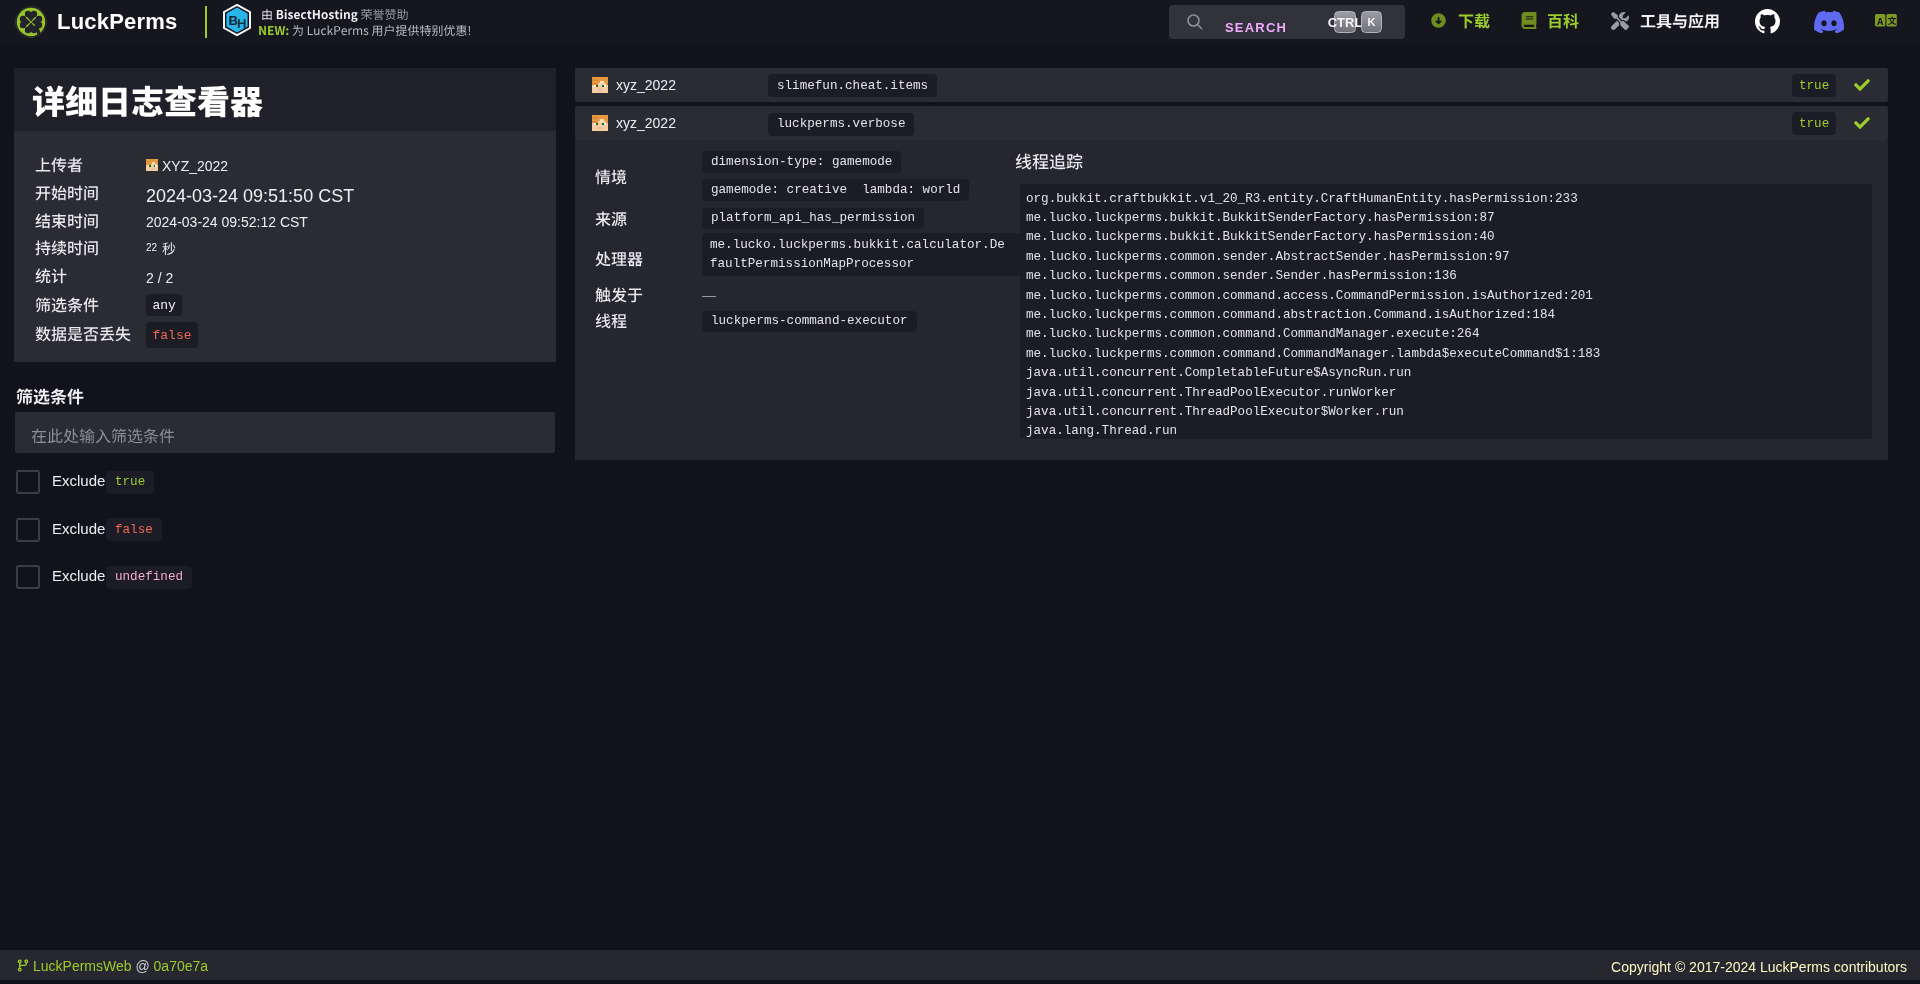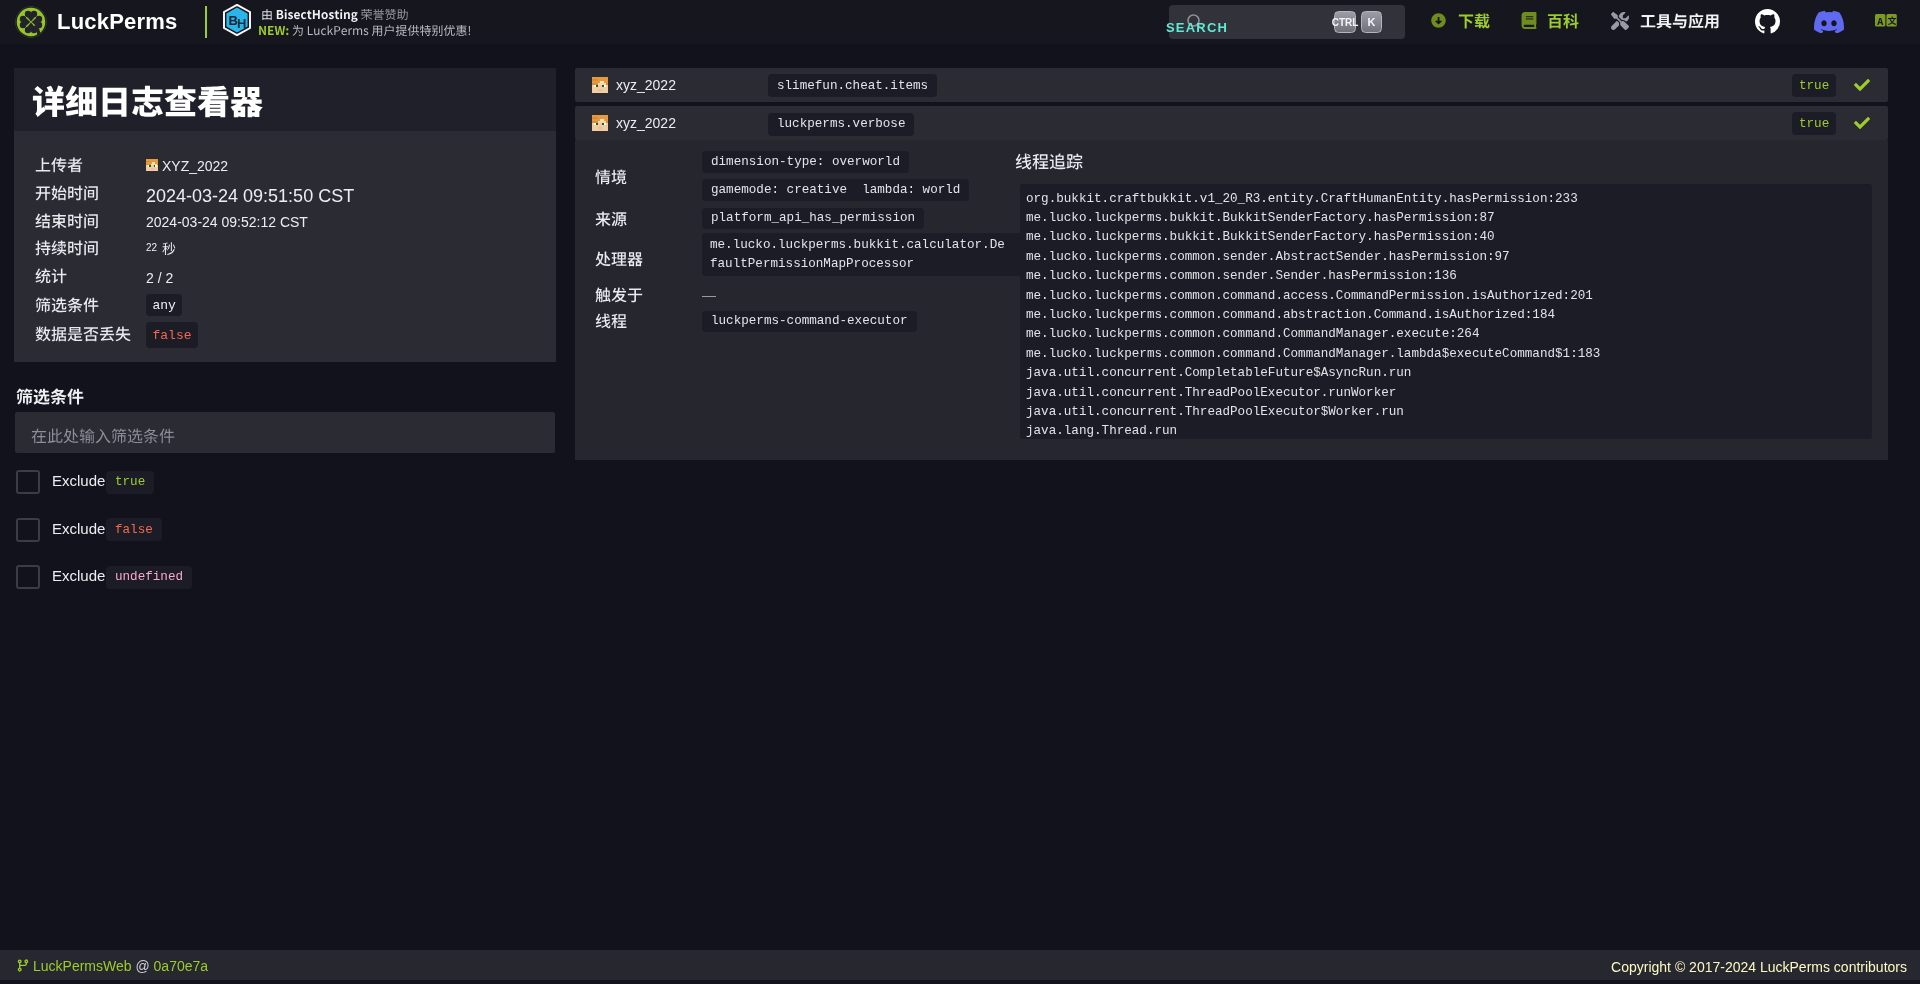--- a/index.html
+++ b/index.html
@@ -107,22 +107,22 @@
         <path transform="translate(13853.0 0)" d="M263 169V27C263 -48 293 -66 407 -66C432 -66 610 -66 635 -66C726 -66 749 -40 759 73C739 77 710 87 692 98C688 9 679 -3 630 -3C590 -3 440 -3 411 -3C348 -3 337 2 337 28V169ZM406 180C467 149 539 100 573 65L623 111C587 146 514 192 454 222ZM754 149C801 90 850 10 869 -42L937 -17C918 36 866 114 818 172ZM146 173C127 113 92 34 52 -13L116 -50C156 3 189 84 210 147ZM76 291 79 225C263 227 546 232 815 238C841 219 865 199 882 182L932 225C882 273 784 335 698 371H854V651H533V716H923V778H533V839H456V778H76V716H456V651H144V371H456V293ZM215 488H456V422H215ZM533 488H780V422H533ZM215 602H456V536H215ZM533 602H780V536H533ZM641 336C668 325 697 311 724 296L533 294V371H687Z"></path>
         <path transform="translate(14853.0 0)" d="M130 221H193L205 645L207 749H115L117 645ZM161 -13C198 -13 227 15 227 56C227 98 198 126 161 126C125 126 95 98 95 56C95 15 125 -13 161 -13Z"></path>
       </g>
     </svg>
   </div>
 <div class="abs" style="left:1169px;top:5px;width:236px;height:34px;background:#32323b;border-radius:4px"></div>
 <svg class="abs" style="left:1186px;top:13px" width="18" height="18" viewBox="0 0 18 18" fill="none" stroke="#8f8f99" stroke-width="1.6">
 <circle cx="7.5" cy="7.5" r="5.5"></circle>
     <line x1="11.8" y1="11.8" x2="16" y2="16"></line>
   </svg>
-<div class="abs" style="left:1166px;top:5px;height:44px;display:flex;align-items:center;color:#5eead4;font-weight:bold;font-size:13px;letter-spacing:1.2px">SEARCH</div>
-<div class="abs" style="left:1334px;top:11px;width:22px;height:22px;background:linear-gradient(#9c9ca6,#71717b);border:1px solid #b4b4bc;border-radius:4.5px;display:flex;align-items:center;justify-content:center;color:#f5f5f8;font-size:10px;font-weight:bold">CTRL</div>
+<div class="abs" style="left:1225px;top:5px;height:44px;display:flex;align-items:center;color:#f0abfc;font-weight:bold;font-size:13px;letter-spacing:1.2px">SEARCH</div>
+<div class="abs" style="left:1334px;top:11px;width:22px;height:22px;background:linear-gradient(#9c9ca6,#71717b);border:1px solid #b4b4bc;border-radius:4.5px;display:flex;align-items:center;justify-content:center;color:#f5f5f8;font-size:13px;font-weight:bold">CTRL</div>
 <div class="abs" style="left:1361px;top:11px;width:21px;height:22px;background:linear-gradient(#9c9ca6,#71717b);border:1px solid #b4b4bc;border-radius:4.5px;display:flex;align-items:center;justify-content:center;color:#f5f5f8;font-size:11px;font-weight:bold">K</div>
 <svg class="abs" style="left:1431px;top:13px" width="15" height="15" viewBox="0 0 512 512">
 <path fill-rule="evenodd" fill="#6f8c1e" d="M256 8C119 8 8 119 8 256s111 248 248 248 248-111 248-248S393 8 256 8zm-28.9 143.6v111.3h-67.4c-13.3 0-20 16.2-10.5 25.6l98.3 98.3c5.9 5.9 15.4 5.9 21.2 0l98.3-98.3c9.4-9.4 2.8-25.6-10.5-25.6h-67.4V151.6c0-8.3-6.7-15-15-15h-32c-8.3 0-15 6.7-15 15z"></path>
   </svg>
 <div style="position:absolute;left:1458px;top:11px;line-height:0">
     <svg width="33.0" height="20.8" viewBox="0 0 33.0 20.8" style="">
       <g fill="#9ccd2b" transform="translate(0.00 16.0) scale(0.016000 -0.016000)">
         <path transform="translate(0.0 0)" d="M52 776V655H415V-87H544V391C646 333 760 260 818 207L907 317C830 380 674 467 565 521L544 496V655H949V776Z"></path>
         <path transform="translate(1000.0 0)" d="M736 785C777 742 827 682 848 642L941 703C918 742 865 800 823 840ZM55 110 65 3 307 24V-86H418V34L573 49L574 145L418 134V190H557L558 289H418V348H307V289H213C230 314 248 341 265 370H570V463H316L342 519L267 539H600C609 386 625 246 655 139C610 78 558 27 499 -14C527 -35 562 -71 579 -97C624 -63 664 -23 701 20C735 -43 780 -80 838 -80C921 -80 955 -39 972 117C944 128 905 154 882 180C877 75 867 34 848 34C821 34 797 67 778 124C841 224 890 339 926 466L820 495C800 419 773 347 741 281C729 356 720 444 715 539H957V632H711C709 702 709 774 711 848H592C592 775 593 702 596 632H378V690H543V782H378V849H264V782H96V690H264V632H46V539H221C213 513 203 487 192 463H60V370H146C135 351 126 337 120 329C103 302 87 284 68 280C82 251 99 197 105 175C114 184 150 190 188 190H307V126Z"></path>
       </g>
@@ -407,21 +407,21 @@
     </svg>
   </div>
 <div style="position:absolute;left:595px;top:310.5px;line-height:0">
     <svg width="33.0" height="20.8" viewBox="0 0 33.0 20.8" style="">
       <g fill="#eaeaef" transform="translate(0.00 16.0) scale(0.016000 -0.016000)">
         <path transform="translate(0.0 0)" d="M51 62 71 -29C165 1 286 40 402 78L388 156C263 120 135 82 51 62ZM705 779C751 754 811 714 841 686L897 744C867 770 806 807 760 830ZM73 419C88 427 112 432 219 445C180 389 145 345 127 327C96 289 74 266 50 261C61 237 75 195 79 177C102 190 139 200 387 250C385 269 386 305 389 329L208 298C281 384 352 486 412 589L334 638C315 601 294 563 272 528L164 519C223 600 279 702 320 800L232 842C194 725 123 599 101 567C79 534 62 512 42 507C53 482 68 437 73 419ZM876 350C840 294 793 242 738 196C725 244 713 299 704 360L948 406L933 489L692 445C688 481 684 520 681 559L921 596L905 679L676 645C673 710 671 778 672 847H579C579 774 581 702 585 631L432 608L448 523L590 545C593 505 597 466 601 428L412 393L427 308L613 343C625 267 640 198 658 138C575 84 479 40 378 10C400 -11 424 -44 436 -68C526 -36 612 5 690 55C730 -31 783 -82 851 -82C925 -82 952 -50 968 67C947 77 918 97 899 119C895 34 885 9 861 9C826 9 794 46 767 110C842 169 906 236 955 313Z"></path>
         <path transform="translate(1000.0 0)" d="M549 724H821V559H549ZM461 804V479H913V804ZM449 217V136H636V24H384V-60H966V24H730V136H921V217H730V321H944V403H426V321H636V217ZM352 832C277 797 149 768 37 750C48 730 60 698 64 677C107 683 154 690 200 699V563H45V474H187C149 367 86 246 25 178C40 155 62 116 71 90C117 147 162 233 200 324V-83H292V333C322 292 355 244 370 217L425 291C405 315 319 404 292 427V474H410V563H292V720C337 731 380 744 417 759Z"></path>
       </g>
     </svg>
   </div>
-<div class="chip" style="left:702px;top:151px;height:22px">dimension-type: overworld</div>
+<div class="chip" style="left:702px;top:151px;height:22px">dimension-type: gamemode</div>
 <div class="chip" style="left:702px;top:179px;height:22px">gamemode: creative  lambda: world</div>
 <div class="chip" style="left:702px;top:207.5px;height:21.5px">platform_api_has_permission</div>
 <div class="chip" style="left:702px;top:233px;height:43px;width:319px;display:block;line-height:19.5px;padding:2.5px 8px">me.lucko.luckperms.bukkit.calculator.De<br>faultPermissionMapProcessor</div>
 <div class="abs" style="left:702px;top:287px;color:#9a9aa2;font-size:14px">—</div>
 <div class="chip" style="left:702px;top:310.5px;height:21.5px">luckperms-command-executor</div>
 <div style="position:absolute;left:1015px;top:151px;line-height:0">
     <svg width="69.0" height="22.1" viewBox="0 0 69.0 22.1" style="">
       <g fill="#eaeaef" transform="translate(0.00 17.0) scale(0.017000 -0.017000)">
         <path transform="translate(0.0 0)" d="M51 62 71 -29C165 1 286 40 402 78L388 156C263 120 135 82 51 62ZM705 779C751 754 811 714 841 686L897 744C867 770 806 807 760 830ZM73 419C88 427 112 432 219 445C180 389 145 345 127 327C96 289 74 266 50 261C61 237 75 195 79 177C102 190 139 200 387 250C385 269 386 305 389 329L208 298C281 384 352 486 412 589L334 638C315 601 294 563 272 528L164 519C223 600 279 702 320 800L232 842C194 725 123 599 101 567C79 534 62 512 42 507C53 482 68 437 73 419ZM876 350C840 294 793 242 738 196C725 244 713 299 704 360L948 406L933 489L692 445C688 481 684 520 681 559L921 596L905 679L676 645C673 710 671 778 672 847H579C579 774 581 702 585 631L432 608L448 523L590 545C593 505 597 466 601 428L412 393L427 308L613 343C625 267 640 198 658 138C575 84 479 40 378 10C400 -11 424 -44 436 -68C526 -36 612 5 690 55C730 -31 783 -82 851 -82C925 -82 952 -50 968 67C947 77 918 97 899 119C895 34 885 9 861 9C826 9 794 46 767 110C842 169 906 236 955 313Z"></path>
         <path transform="translate(1000.0 0)" d="M549 724H821V559H549ZM461 804V479H913V804ZM449 217V136H636V24H384V-60H966V24H730V136H921V217H730V321H944V403H426V321H636V217ZM352 832C277 797 149 768 37 750C48 730 60 698 64 677C107 683 154 690 200 699V563H45V474H187C149 367 86 246 25 178C40 155 62 116 71 90C117 147 162 233 200 324V-83H292V333C322 292 355 244 370 217L425 291C405 315 319 404 292 427V474H410V563H292V720C337 731 380 744 417 759Z"></path>

